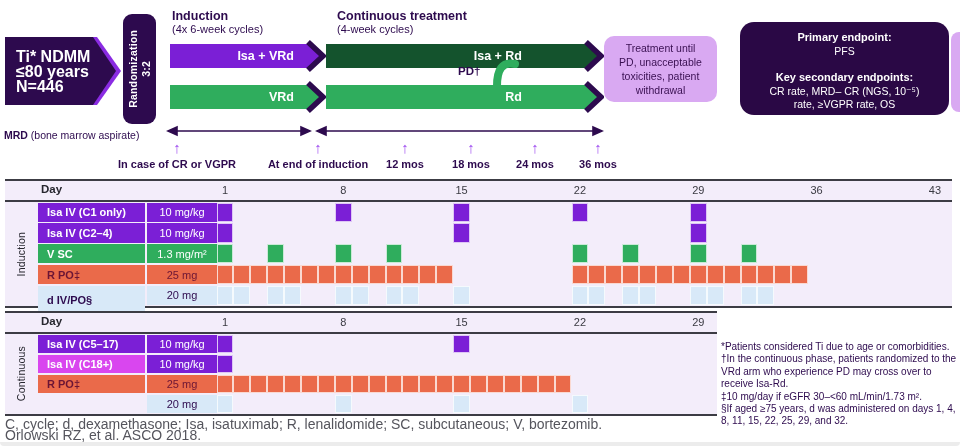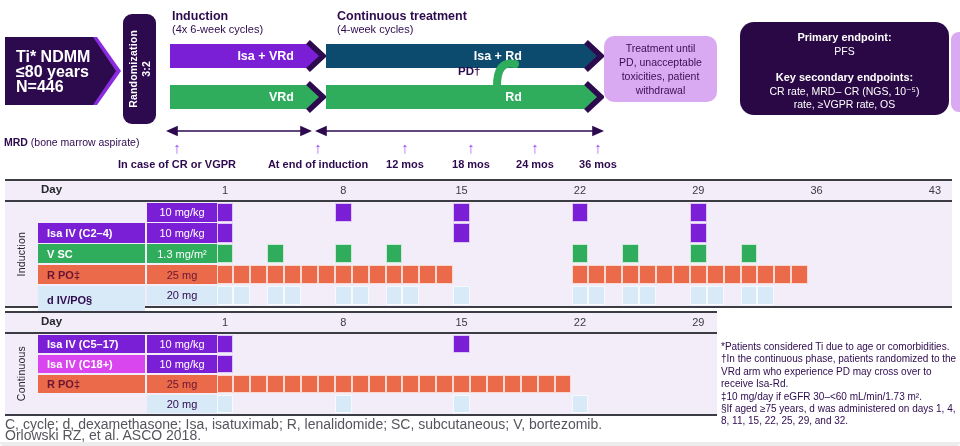--- a/index.html
+++ b/index.html
@@ -28,21 +28,21 @@
   .chev{position:absolute;right:-4px;top:-4px;}
   
   .tx-box{left:604px;top:36px;width:113px;height:66px;background:#d9a9f2;border-radius:10px;
     display:flex;flex-direction:column;justify-content:center;text-align:center;
     font-size:10.5px;line-height:14px;color:#3a1052;}
   .endpoint-box{left:740px;top:22px;width:209px;height:93px;background:#2a0845;border-radius:14px;
     color:#fff;text-align:center;padding-top:9px;box-sizing:border-box;font-size:10.5px;line-height:13.5px;}
   .ep-bold{font-weight:bold;font-size:11px;}
   .edge-strip{left:951px;top:32px;width:9px;height:80px;background:#d9a9f2;border-radius:8px 0 0 8px;}
   
-  .mrd-label{left:4px;top:136px;font-size:10.5px;color:#2d0a4e;}
+  .mrd-label{left:4px;top:129px;font-size:10.5px;color:#2d0a4e;}
   .tp-arrow{font-size:15px;font-weight:bold;color:#a050f0;transform:translateX(-50%);top:140px;line-height:16px;}
   .tp-label{font-size:11px;font-weight:bold;color:#2d0a4e;transform:translateX(-50%);top:158px;white-space:nowrap;}
   
   .tbl{left:5px;background:#f3edfa;border-top:2px solid #3c3c44;border-bottom:2px solid #3c3c44;}
   .tbl-header{position:absolute;left:0;top:0;right:0;height:19px;border-bottom:2px solid #3c3c44;}
   .day-word{position:absolute;left:36px;top:2px;font-weight:bold;font-size:11.5px;color:#26262e;}
   .day-tick{position:absolute;top:3px;font-size:11px;color:#3a3a42;transform:translateX(-50%);}
   .sec-label{position:absolute;left:0;width:31px;display:flex;align-items:center;justify-content:center;
     font-size:11.5px;color:#26262e;}
   .drug-cell{position:absolute;left:33px;width:107px;display:flex;align-items:center;padding-left:9px;
@@ -82,21 +82,21 @@
       <polyline points="4,2 19,16 4,30" fill="none" stroke="#2d0a4e" stroke-width="5.5"></polyline>
     </svg>
 </div>
 <div class="abs arrow-wrap" style="left:170px;top:85px;width:152px;">
   <div class="arrow-bar" style="background:#2fad5d;padding-right:28px;">VRd</div>
   <svg class="chev" width="22" height="32" viewBox="0 0 22 32">
       <polyline points="4,2 19,16 4,30" fill="none" stroke="#2d0a4e" stroke-width="5.5"></polyline>
     </svg>
 </div>
 <div class="abs arrow-wrap" style="left:326px;top:44px;width:274px;">
-  <div class="arrow-bar" style="background:#0c4a6e;padding-right:78px;">Isa + Rd</div>
+  <div class="arrow-bar" style="background:#14532d;padding-right:78px;">Isa + Rd</div>
   <svg class="chev" width="22" height="32" viewBox="0 0 22 32">
       <polyline points="4,2 19,16 4,30" fill="none" stroke="#2d0a4e" stroke-width="5.5"></polyline>
     </svg>
 </div>
 <div class="abs arrow-wrap" style="left:326px;top:85px;width:274px;">
   <div class="arrow-bar" style="background:#2fad5d;padding-right:78px;">Rd</div>
   <svg class="chev" width="22" height="32" viewBox="0 0 22 32">
       <polyline points="4,2 19,16 4,30" fill="none" stroke="#2d0a4e" stroke-width="5.5"></polyline>
     </svg>
 </div>
@@ -160,20 +160,21 @@
         <div class="day-tick" style="left: 338.288px;">8</div>
         <div class="day-tick" style="left: 456.623px;">15</div>
         <div class="day-tick" style="left: 574.957px;">22</div>
         <div class="day-tick" style="left: 693.293px;">29</div>
         <div class="day-tick" style="left: 811.628px;">36</div>
         <div class="day-tick" style="left: 929.962px;">43</div>
       </div>
       <div class="sec-label" style="top: 21px; height: 104px;">
         <span class="vert" style="color: rgb(38, 38, 46); font-weight: normal;">Induction</span>
       </div>
+      <div class="drug-cell" style="top: 21.5px; height: 19.3px; background: rgb(123, 31, 214); color: rgb(255, 255, 255);">Isa IV (C1 only)</div>
       <div class="dose-cell" style="top: 21.5px; height: 19.3px; background: rgb(123, 31, 214); color: rgb(255, 255, 255);">10 mg/kg</div>
       <div class="day-cell" style="left: 211.5px; top: 21.5px; width: 16.905px; height: 19.3px; background: rgb(123, 31, 214);"></div>
       <div class="day-cell" style="left: 329.835px; top: 21.5px; width: 16.905px; height: 19.3px; background: rgb(123, 31, 214);"></div>
       <div class="day-cell" style="left: 448.17px; top: 21.5px; width: 16.905px; height: 19.3px; background: rgb(123, 31, 214);"></div>
       <div class="day-cell" style="left: 566.505px; top: 21.5px; width: 16.905px; height: 19.3px; background: rgb(123, 31, 214);"></div>
       <div class="day-cell" style="left: 684.84px; top: 21.5px; width: 16.905px; height: 19.3px; background: rgb(123, 31, 214);"></div>
       <div class="drug-cell" style="top: 42.3px; height: 19.3px; background: rgb(123, 31, 214); color: rgb(255, 255, 255);">Isa IV (C2–4)</div>
       <div class="dose-cell" style="top: 42.3px; height: 19.3px; background: rgb(123, 31, 214); color: rgb(255, 255, 255);">10 mg/kg</div>
       <div class="day-cell" style="left: 211.5px; top: 42.3px; width: 16.905px; height: 19.3px; background: rgb(123, 31, 214);"></div>
       <div class="day-cell" style="left: 448.17px; top: 42.3px; width: 16.905px; height: 19.3px; background: rgb(123, 31, 214);"></div>

